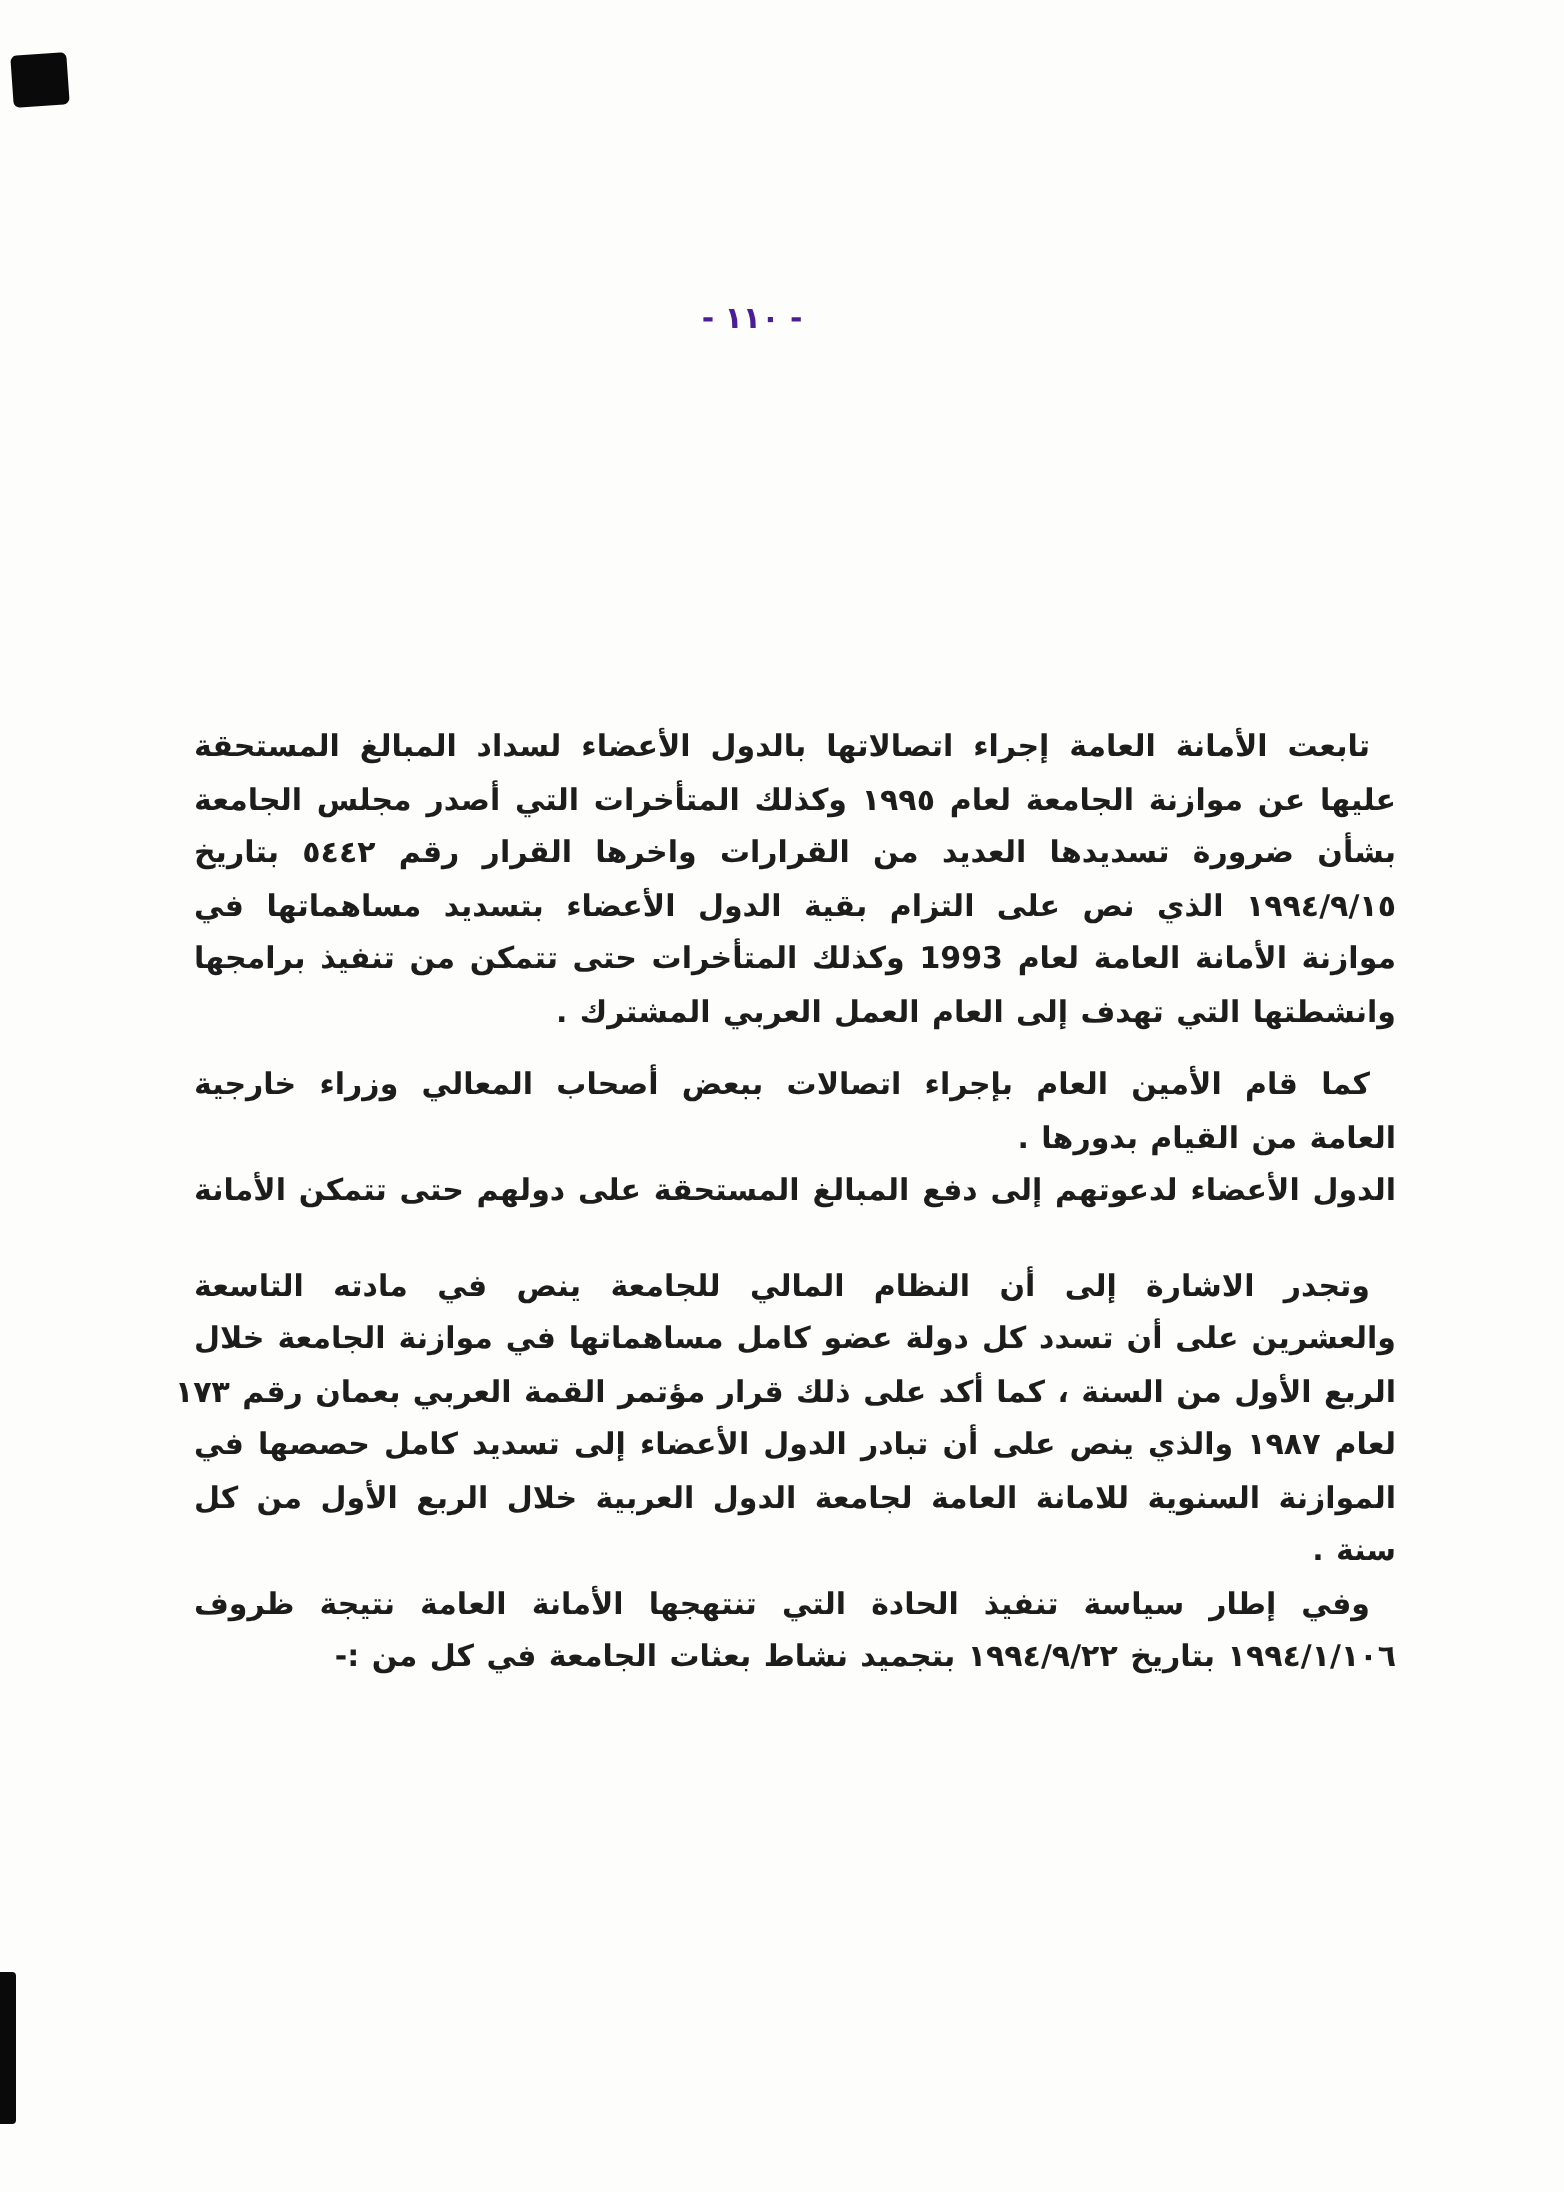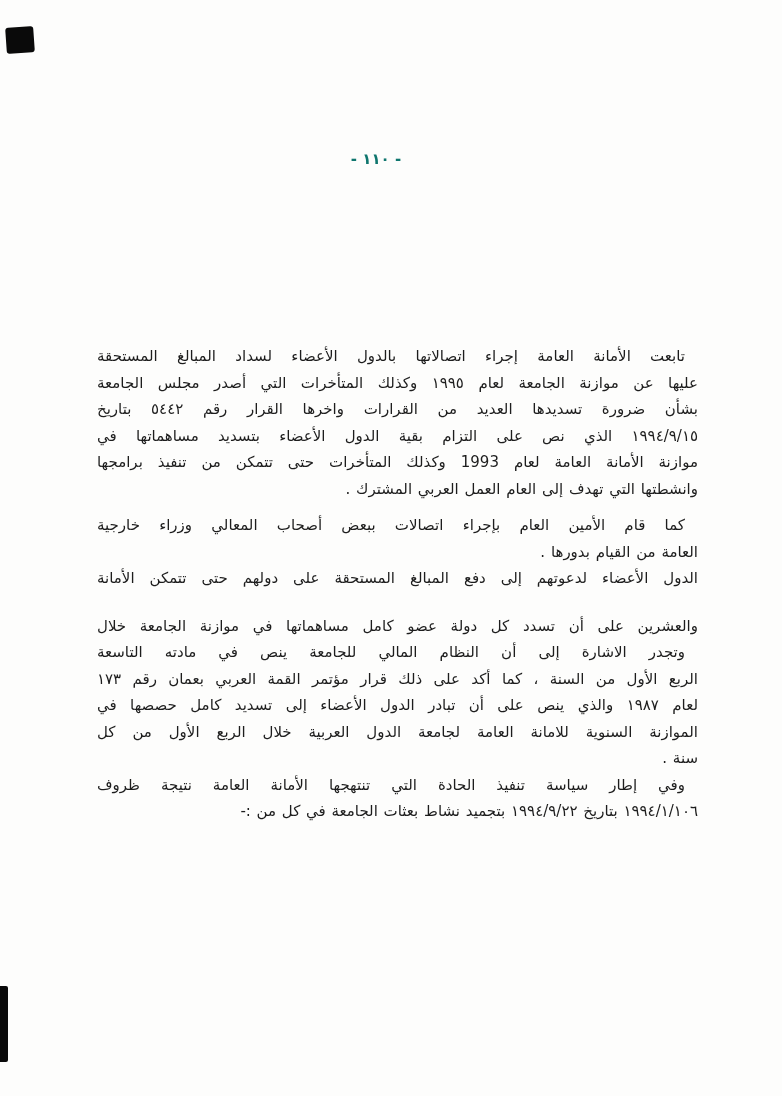--- a/index.html
+++ b/index.html
@@ -12,31 +12,31 @@
     color:#1c1c1c;
   }
   .pagenum {
     position:absolute;
     top:150px; left:0;
     width:752px;
     text-align:center;
     font-size:15px;
     font-weight:700;
     letter-spacing:2px;
-    color:#0f766e;
+    color:#4c1d95;
     direction:rtl;
   }
   .body {
     position:absolute;
-    top:343px;
+    top:360px;
     right:84px;
     width:601px;
     direction:rtl;
     font-size:15px;
-    font-weight:400;
+    font-weight:700;
     color:#1d1d1d;
   }
   .paragraph { margin:0 0 10px 0; }
   .paragraph.p2 { margin-bottom:21px; }
   .paragraph.p3 { margin-bottom:0; }
   .paragraph.p4 { margin-bottom:0; }
   .line {
     line-height:26.5px;
     text-align:justify;
     text-align-last:justify;
@@ -79,22 +79,22 @@
         <div class="line">١٩٩٤/٩/١٥ الذي نص على التزام بقية الدول الأعضاء بتسديد مساهماتها في</div>
         <div class="line">موازنة الأمانة العامة لعام 1993 وكذلك المتأخرات حتى تتمكن من تنفيذ برامجها</div>
         <div class="line last">وانشطتها التي تهدف إلى العام العمل العربي المشترك .</div>
       </div>
       <div class="paragraph p2">
         <div class="line first">كما قام الأمين العام بإجراء اتصالات ببعض أصحاب المعالي وزراء خارجية</div>
         <div class="line last">العامة من القيام بدورها .</div>
         <div class="line">الدول الأعضاء لدعوتهم إلى دفع المبالغ المستحقة على دولهم حتى تتمكن الأمانة</div>
       </div>
       <div class="paragraph p3">
+        <div class="line first">وتجدر الاشارة إلى أن النظام المالي للجامعة ينص في مادته التاسعة</div>
         <div class="line">والعشرين على أن تسدد كل دولة عضو كامل مساهماتها في موازنة الجامعة خلال</div>
-        <div class="line first">وتجدر الاشارة إلى أن النظام المالي للجامعة ينص في مادته التاسعة</div>
         <div class="line">الربع الأول من السنة ، كما أكد على ذلك قرار مؤتمر القمة العربي بعمان رقم ١٧٣</div>
         <div class="line">لعام ١٩٨٧ والذي ينص على أن تبادر الدول الأعضاء إلى تسديد كامل حصصها في</div>
         <div class="line">الموازنة السنوية للامانة العامة لجامعة الدول العربية خلال الربع الأول من كل</div>
         <div class="line last">سنة .</div>
       </div>
       <div class="paragraph p4">
         <div class="line first">وفي إطار سياسة تنفيذ الحادة التي تنتهجها الأمانة العامة نتيجة ظروف</div>
         <div class="line last">١٩٩٤/١/١٠٦ بتاريخ ١٩٩٤/٩/٢٢ بتجميد نشاط بعثات الجامعة في كل من :-</div>
       </div>
     </div>

